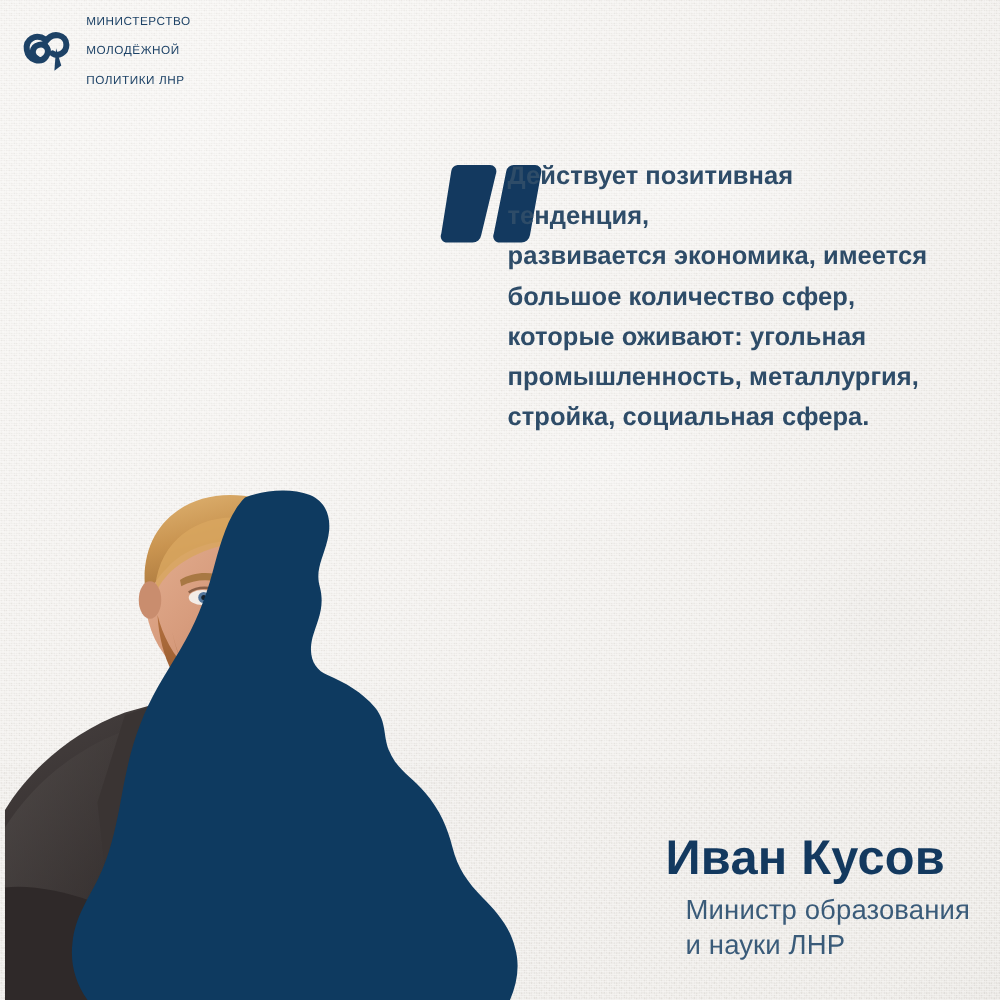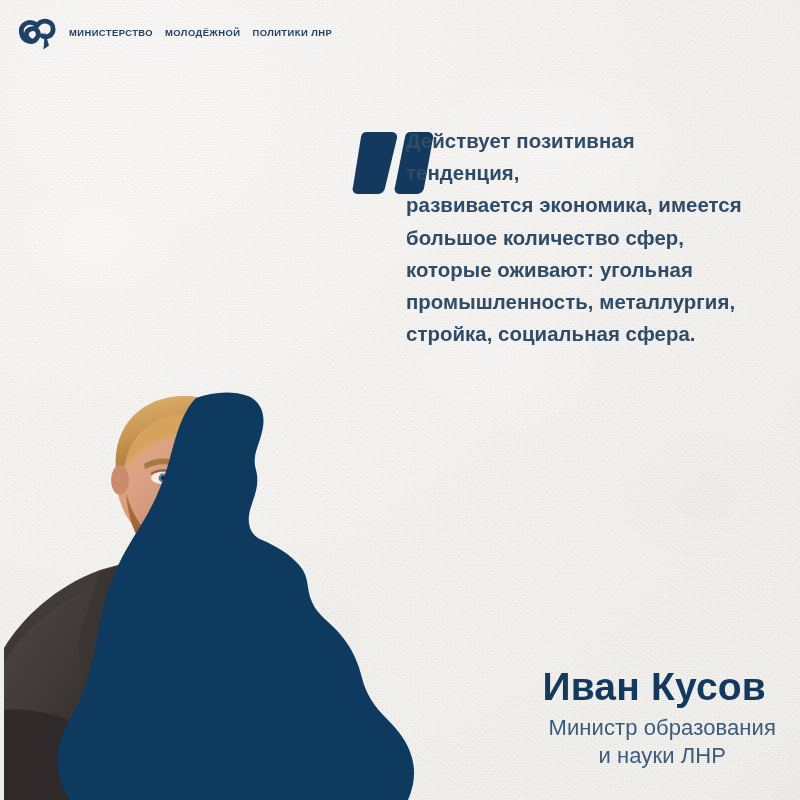--- a/index.html
+++ b/index.html
@@ -57,25 +57,25 @@
     position: absolute;
     left: 16px;
     top: 11px;
     display: flex;
     align-items: center;
     gap: 9px;
   }
   .logo-mark { width: 44px; height: 44px; display: block; flex: 0 0 auto; }
   .logo-text {
     display: flex;
-    flex-direction: row;
+    flex-direction: column;
     line-height: 1.22;
     color: #1d4266;
     font-size: 9.4px;
-    font-weight: 700;
+    font-weight: 400;
     letter-spacing: .45px;
     white-space: nowrap;
     gap: 12px;
   }
 
   
   .photo-layer {
     position: absolute;
     left: 0;
     bottom: 0;
@@ -105,21 +105,21 @@
     line-height: 32.2px;
     letter-spacing: .05px;
     white-space: pre-line;
   }
 
   
   .attrib {
     position: absolute;
     right: 24px;
     bottom: 30px;
-    text-align: center;
+    text-align: left;
   }
   .attrib-name {
     margin: 0;
     color: #13395f;
     font-size: 39px;
     font-weight: 700;
     letter-spacing: .2px;
     line-height: 1.08;
   }
   .attrib-role {

